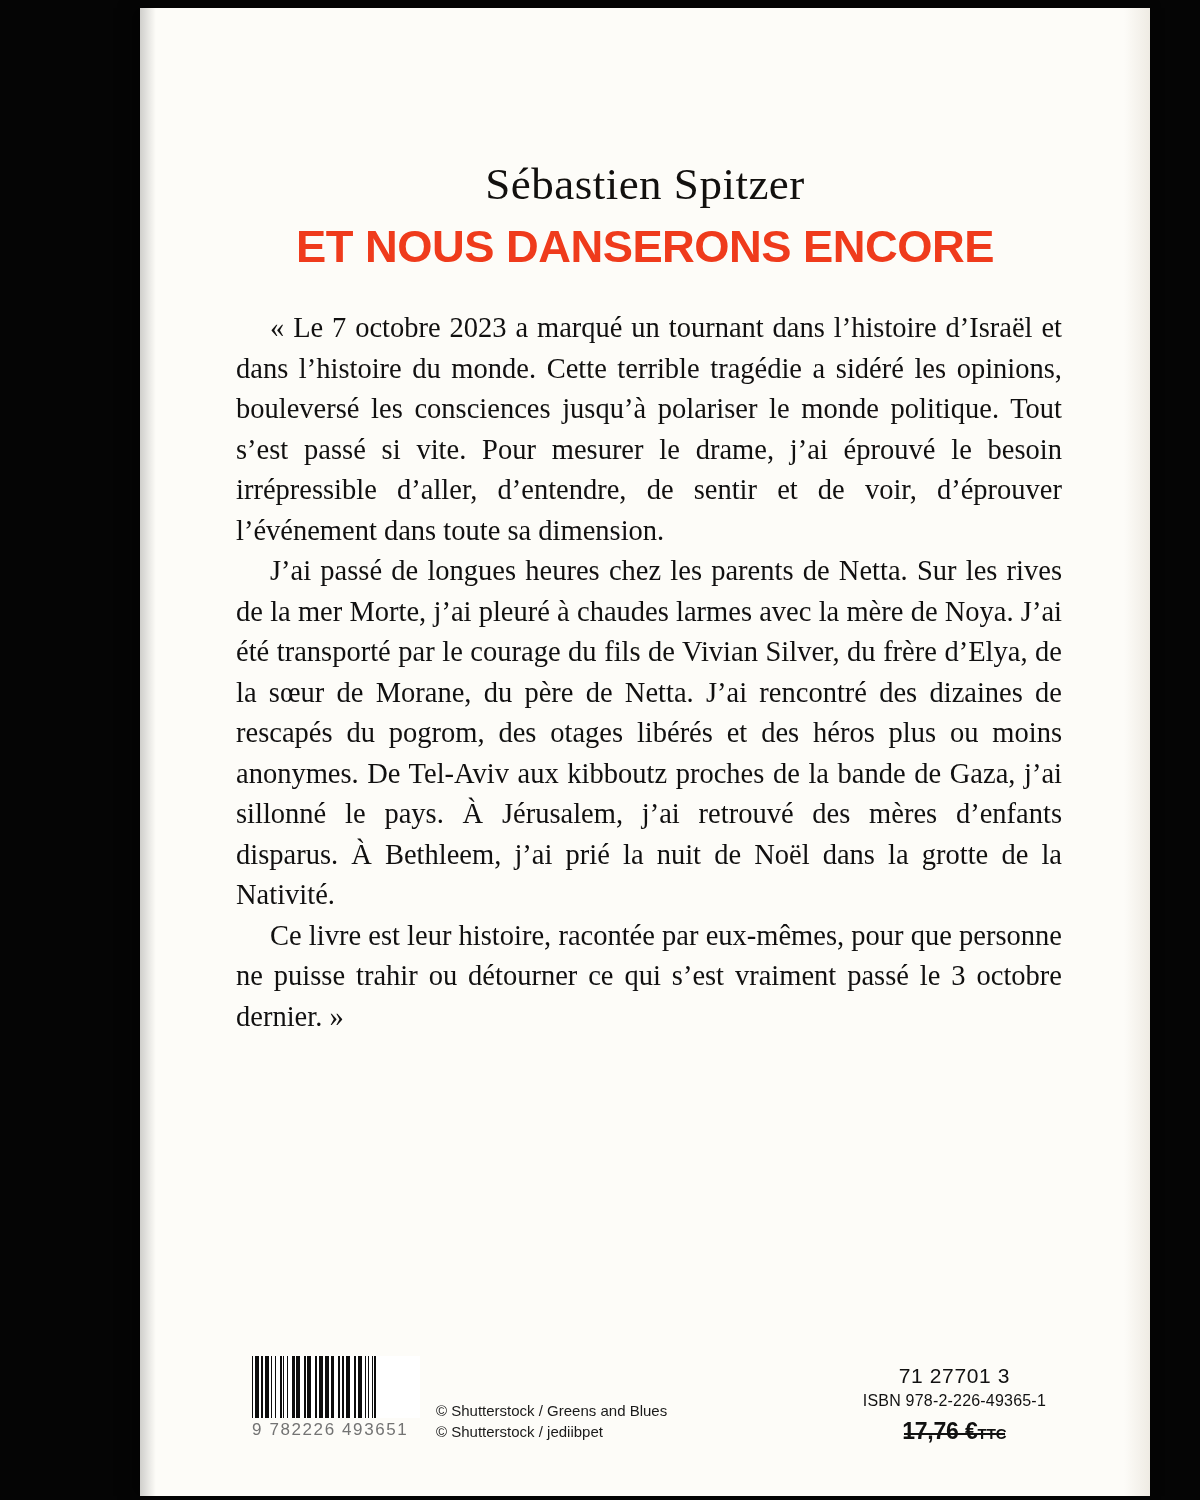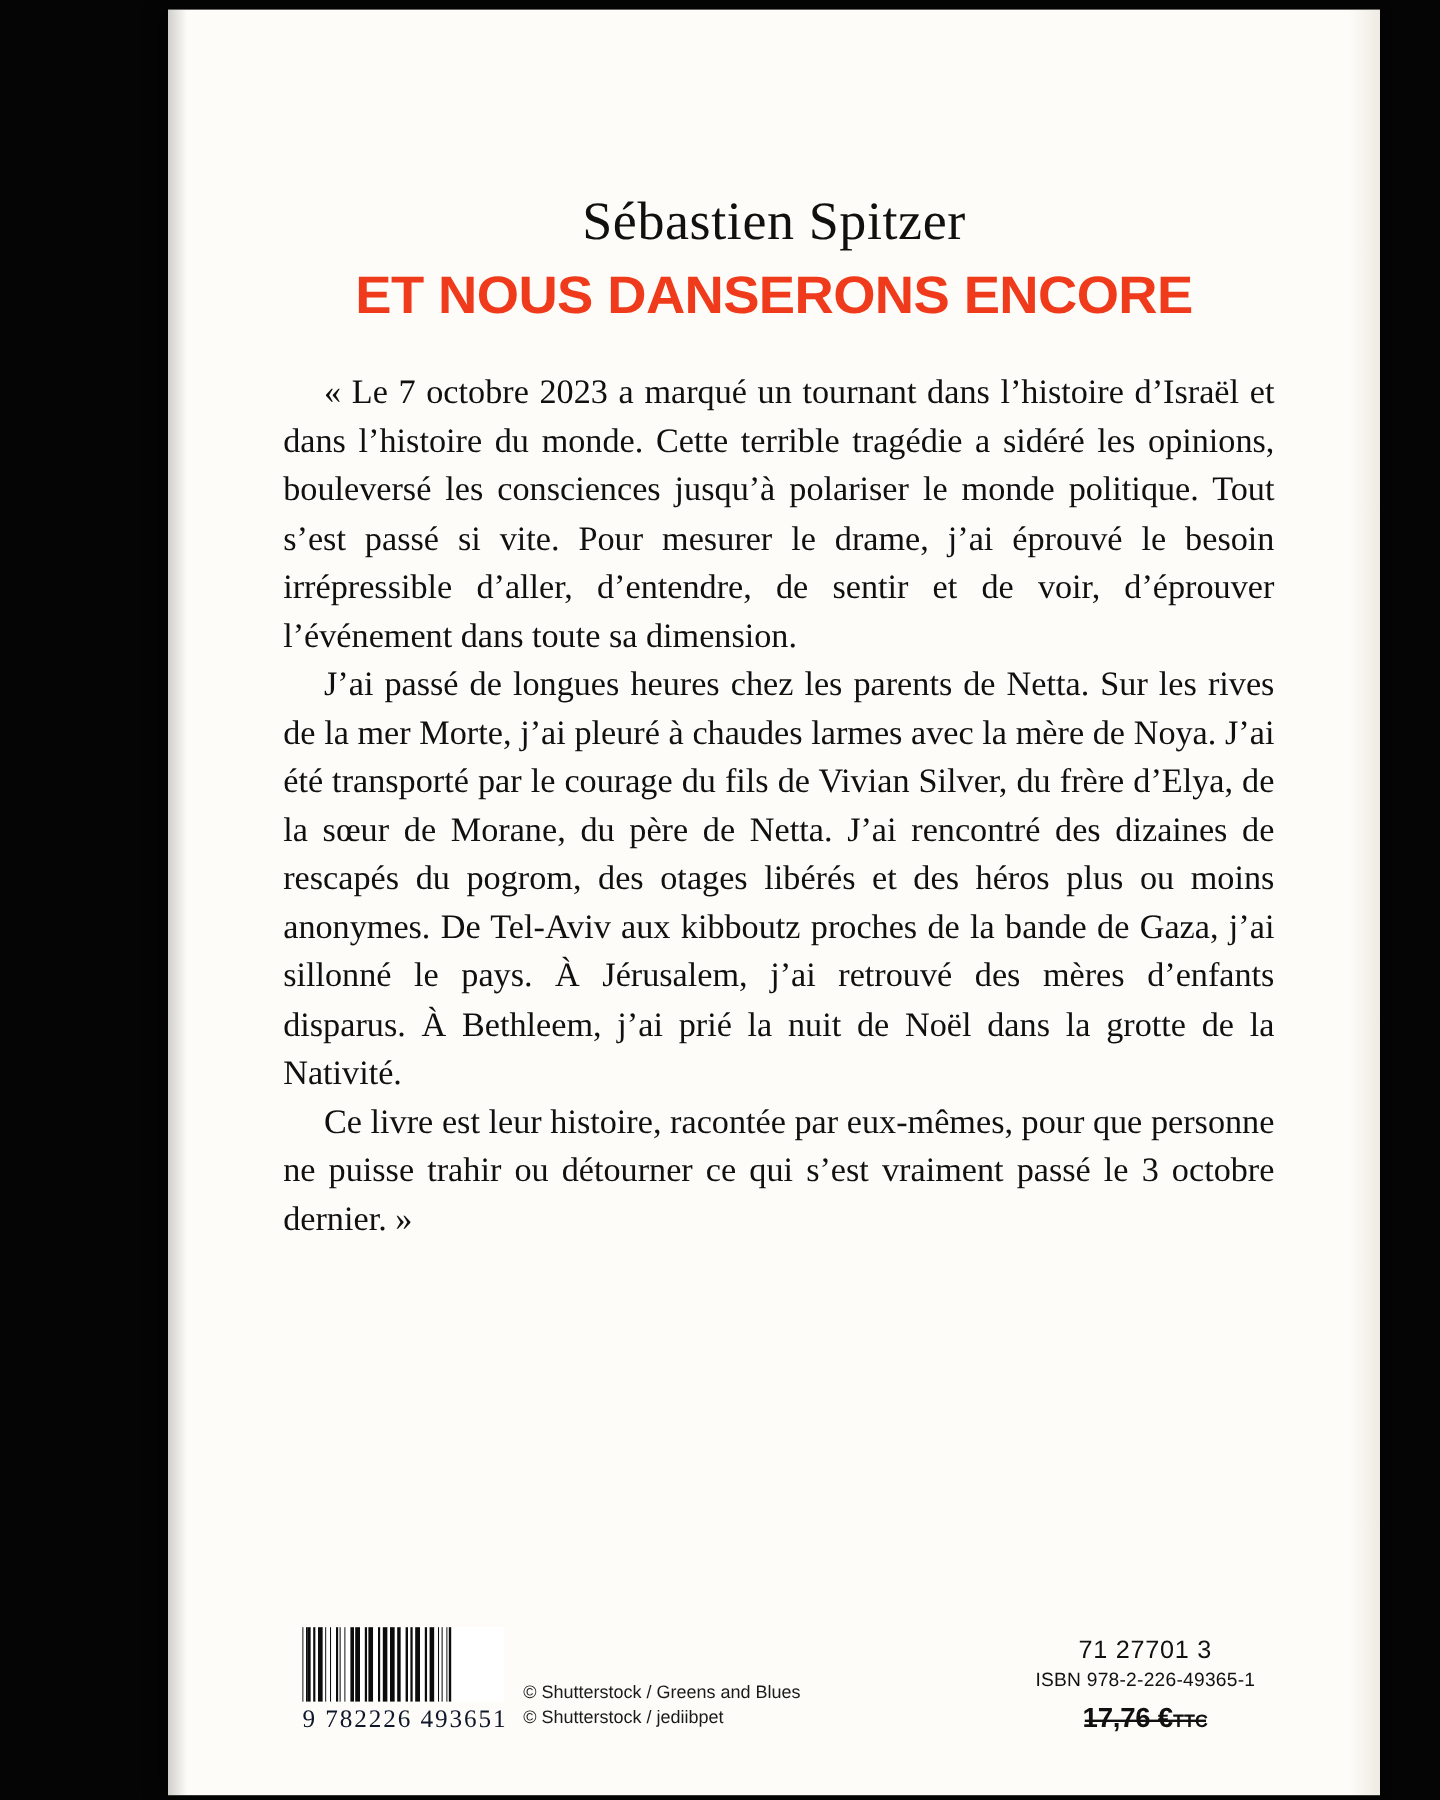--- a/index.html
+++ b/index.html
@@ -119,24 +119,24 @@
     align-items: flex-end;
     height: 62px;
     width: 168px;
     background: #ffffff;
   }
   .bar {
     background: #0c0c0c;
     height: 100%;
   }
   .barcode-num {
-    font-family: Liberation Serif, serif;
-    font-size: 21px;
+    font-family: Liberation Sans, sans-serif;
+    font-size: 17px;
     letter-spacing: 1.6px;
-    color: #0f172a;
+    color: #737373;
     margin-top: 2px;
     white-space: nowrap;
   }
 
   .credits {
     position: absolute;
     left: 296px;
     top: 62px;
     font-family: "Liberation Sans", sans-serif;
     font-size: 15px;

